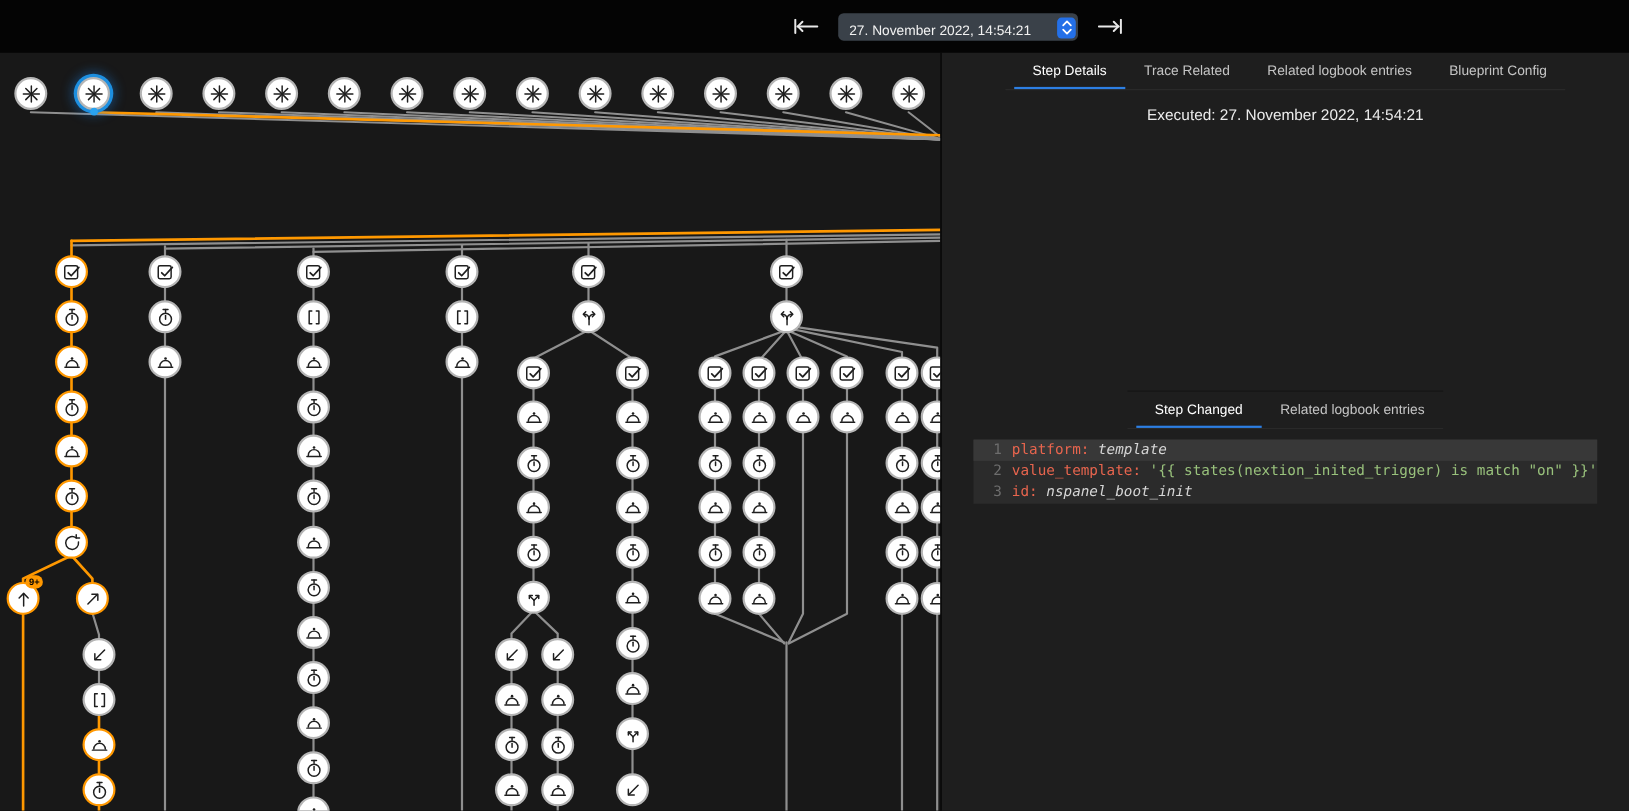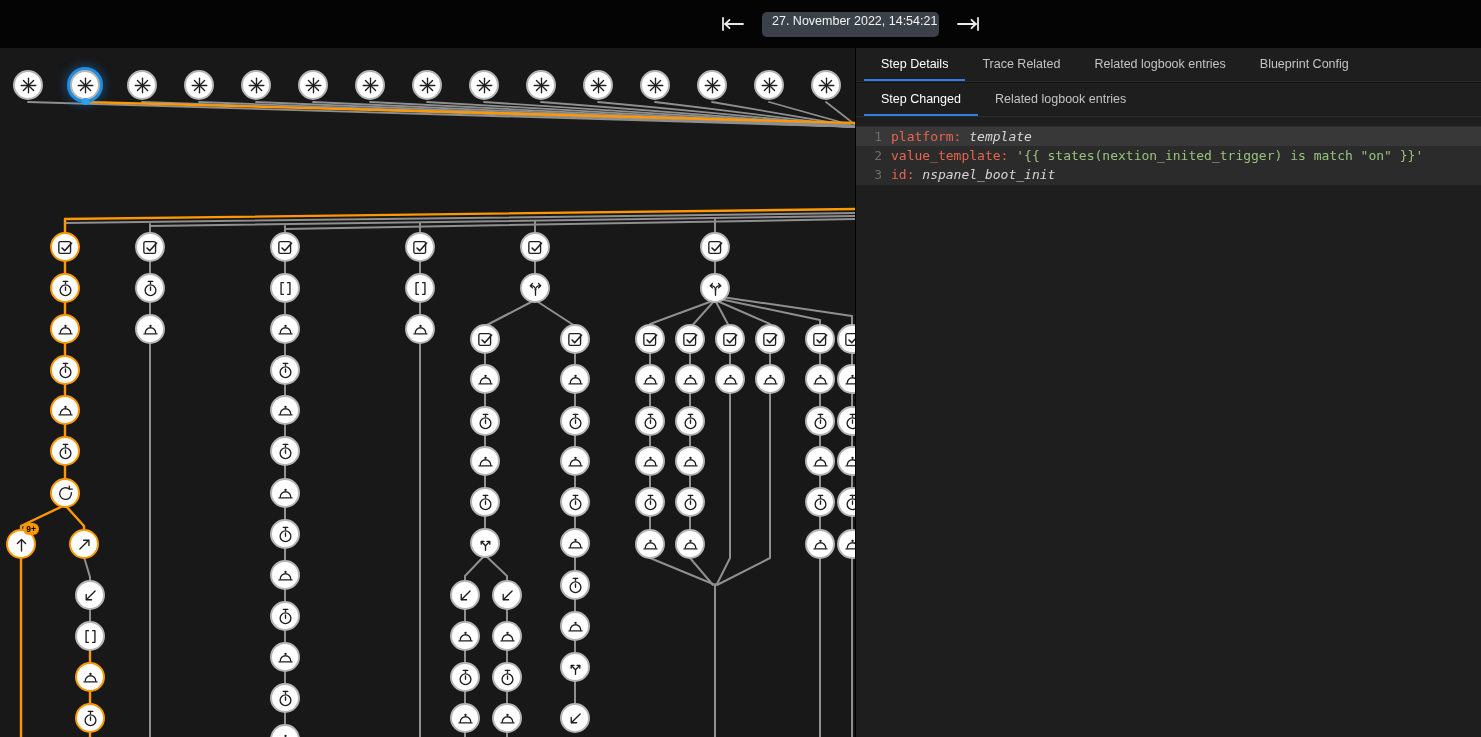--- a/index.html
+++ b/index.html
@@ -4,42 +4,42 @@
 <style>
   html,body{margin:0;padding:0;background:#111;}
   body{width:1481px;height:737px;position:relative;overflow:hidden;
        font-family:"Liberation Sans", sans-serif;-webkit-font-smoothing:antialiased;}
 
   
   .topbar{position:absolute;left:0;top:0;width:1481px;height:48px;background:#040404;}
   .picker-group{position:absolute;left:718px;top:0;height:48px;display:flex;align-items:center;gap:14px;}
   .nav-arrow{background:transparent;border:none;padding:3px;cursor:pointer;display:flex;align-items:center;}
   .nav-arrow svg{display:block;}
-  .date-control{display:flex;align-items:flex-start;gap:24px;background:#3a4149;border-radius:5px;
-                padding:2px 2px 2px 10px;cursor:pointer;height:21px;flex-direction:column;}
+  .date-control{display:flex;align-items:flex-end;gap:24px;background:#3a4149;border-radius:5px;
+                padding:2px 2px 2px 10px;cursor:pointer;height:21px;}
   .date-control .dval{color:#f2f2f2;font-size:12.5px;white-space:nowrap;}
   .stepper{width:17px;height:19px;background:#2470e8;border-radius:4px;display:flex;align-items:center;justify-content:center;}
 
   
   .graph{position:absolute;left:0;top:48px;width:855px;height:689px;background:#181818;overflow:hidden;}
   #edges{position:absolute;left:0;top:0;}
   .node{position:absolute;width:30px;height:30px;border-radius:50%;background:#fff;
         border:2px solid #b5b5b5;box-sizing:border-box;display:flex;align-items:center;
         justify-content:center;cursor:pointer;}
   .node svg{width:19px;height:19px;display:block;}
   .node svg *{stroke:#1f1f1f;stroke-width:1.7;fill:none;stroke-linecap:round;stroke-linejoin:round;}
   .node.active{border-color:#ff9800;}
   .node.selected{box-shadow:0 0 0 3px #1d8fe0, 0 0 10px 5px rgba(30,144,255,.35);}
   .badge{position:absolute;top:-8px;right:-5px;background:#ff9800;color:#000;
          font-size:8.5px;font-weight:bold;border-radius:8px;padding:1px 3px;line-height:1.2;}
   .blue-dot{position:absolute;width:7px;height:7px;border-radius:50%;background:#2aa3f0;}
 
   
   .panel{position:absolute;left:855px;top:48px;width:626px;height:689px;background:#1e1e1e;
-         box-sizing:border-box;border-left:1px solid #000;display:flex;flex-direction:column;}
+         box-sizing:border-box;border-left:1px solid #000;display:flex;flex-direction:column;align-items:center;}
   .tabbar{height:33px;flex:none;display:flex;align-items:stretch;padding-left:8px;
           border-bottom:1px solid rgba(255,255,255,0.05);}
   .tab{display:flex;align-items:center;padding:0 17px;font-size:12.5px;color:#c4c4c4;
        border-bottom:2px solid transparent;cursor:pointer;white-space:nowrap;box-sizing:border-box;}
   .tab.active{color:#ffffff;border-bottom-color:#2d7fe3;}
   .content1{height:273px;flex:none;padding:14px 17px;font-size:14px;color:#ececec;box-sizing:border-box;}
   .tabbar2{border-top:1px solid #141414;}
   .codeblock{margin-top:9px;background:#2b2b2b;font-family:"DejaVu Sans Mono", monospace;
              font-size:13px;line-height:19px;padding:1px 0;}
   .codeline{display:flex;}
@@ -1132,20 +1132,23 @@
     <div class="blue-dot" style="left: 82px; top: 50px;"></div>
   </div>
 
 <div class="panel">
   <div class="tabbar" id="tabs-top">
       <div class="tab active">Step Details</div>
       <div class="tab">Trace Related</div>
       <div class="tab">Related logbook entries</div>
       <div class="tab">Blueprint Config</div>
     </div>
+  <div class="content1">
+    <div>Executed: 27. November 2022, 14:54:21</div>
+  </div>
   <div class="tabbar tabbar2" id="tabs-bottom">
       <div class="tab active">Step Changed</div>
       <div class="tab">Related logbook entries</div>
     </div>
   <div class="codeblock" id="code">
       <div class="codeline hl">
         <span class="ln">1</span>
         <span class="lc"><span class="tok-key">platform:</span><span class="tok-plain"> template</span></span>
       </div>
       <div class="codeline">

